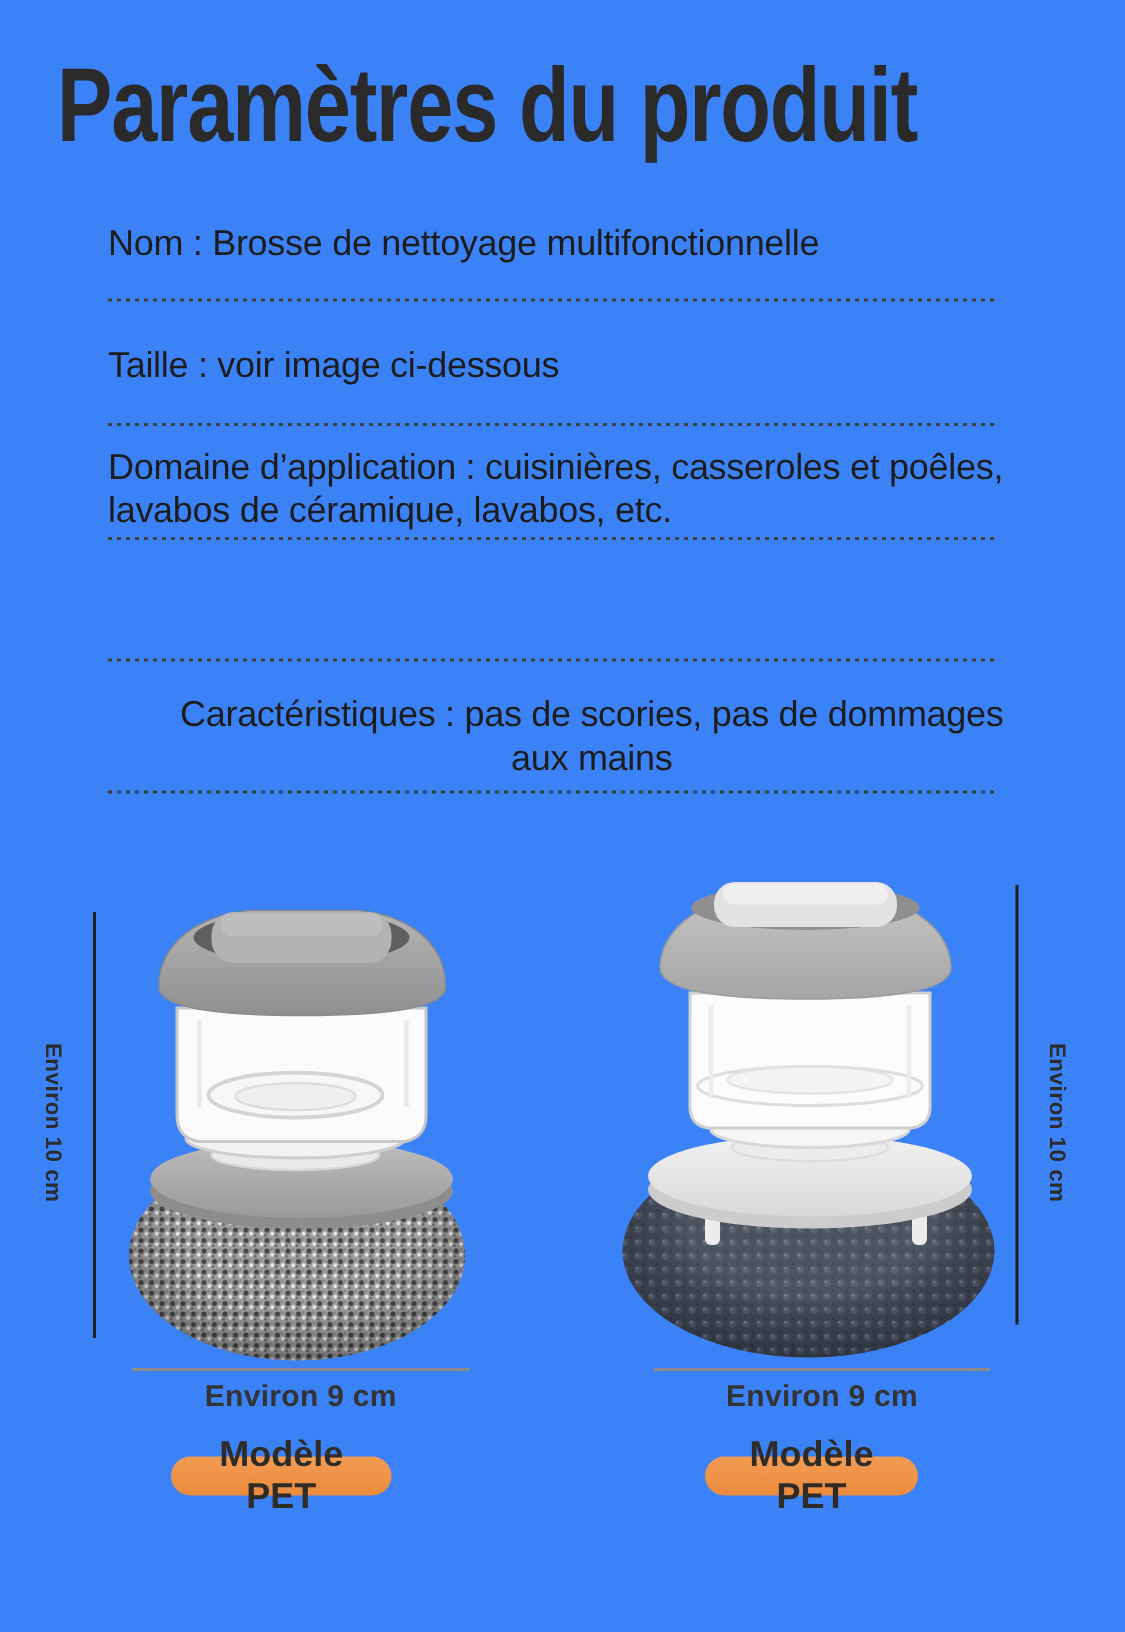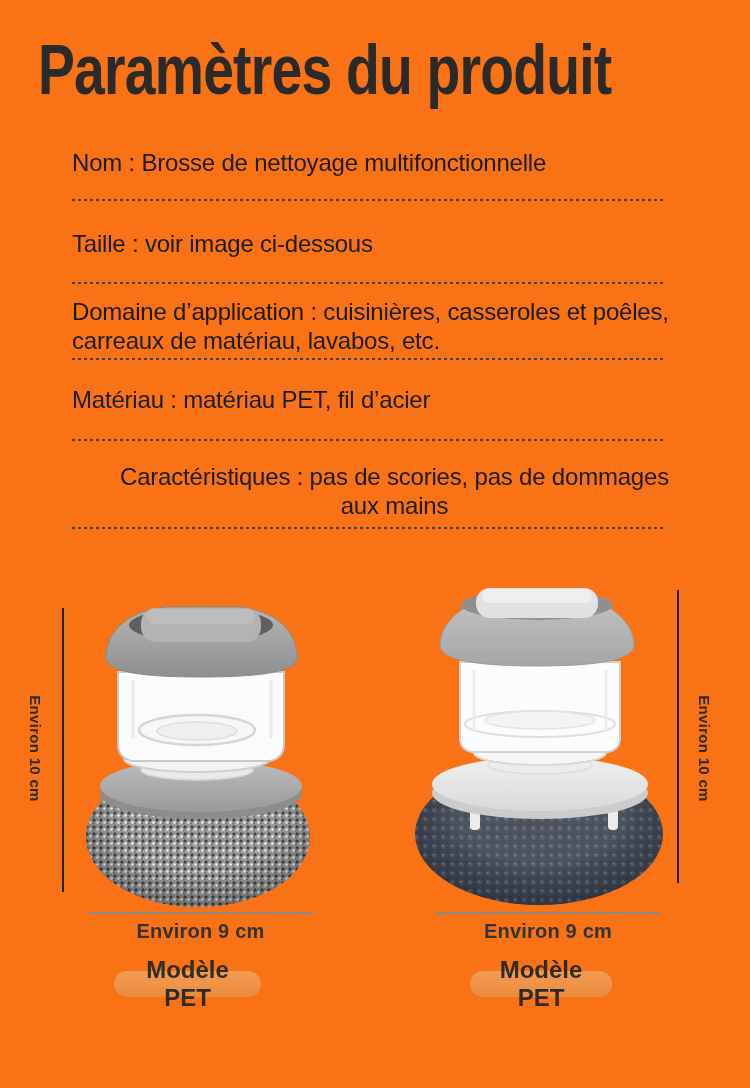--- a/index.html
+++ b/index.html
@@ -1,17 +1,17 @@
 <!DOCTYPE html>
 <html style="--badge_bg: #ef9347; --badge_text: #2f2c28; --text: #1c1c1c; --separator: #3f3f3f; --dimension_line: #1f1f1f; --size_line: #8a8a8a;"><head>
 <meta charset="utf-8">
 <style>
   html,body{margin:0;padding:0;background:#ffffff;}
   .page{
-    position:relative;width:750px;height:1088px;background:#f97316;overflow:hidden;
+    position:relative;width:750px;height:1088px;background:#3b82f6;overflow:hidden;
     font-family:"Liberation Sans", sans-serif;color:var(--text,#1c1c1c);
   }
   .title{
     position:absolute;left:38px;top:34px;margin:0;
     font-size:70px;font-weight:700;line-height:1.05;color:#2a2a2a;
     white-space:nowrap;letter-spacing:-1px;
     transform:scaleX(0.79);transform-origin:0 50%;
   }
   .spec{
     position:absolute;left:72px;width:645px;
@@ -57,27 +57,24 @@
   </div>
   <div class="sep" style="top:199px;"></div>
 
   <div class="spec" style="top:229px;">
     <span>Taille : voir image ci-dessous</span>
   </div>
   <div class="sep" style="top:282px;"></div>
 
   <div class="spec" style="top:297px;">
     <span>Domaine d’application : cuisinières, casseroles et poêles,</span>
-    <span>carreaux de matériau, lavabos, etc.</span>
+    <span>lavabos de céramique, lavabos, etc.</span>
   </div>
   <div class="sep" style="top:358px;"></div>
 
-  <div class="spec" style="top:385px;">
-    <span>Matériau : matériau PET, fil d’acier</span>
-  </div>
   <div class="sep" style="top:439px;"></div>
 
   <div class="spec" style="top:462px;text-align:center;">
     <span>Caractéristiques : pas de scories, pas de dommages</span>
     <span>aux mains</span>
   </div>
   <div class="sep" style="top:527px;"></div>
 
   <div class="vline" style="left:62px;top:608px;height:284px;"></div>
   <div class="vlabel" style="left:20px;top:658px;">

